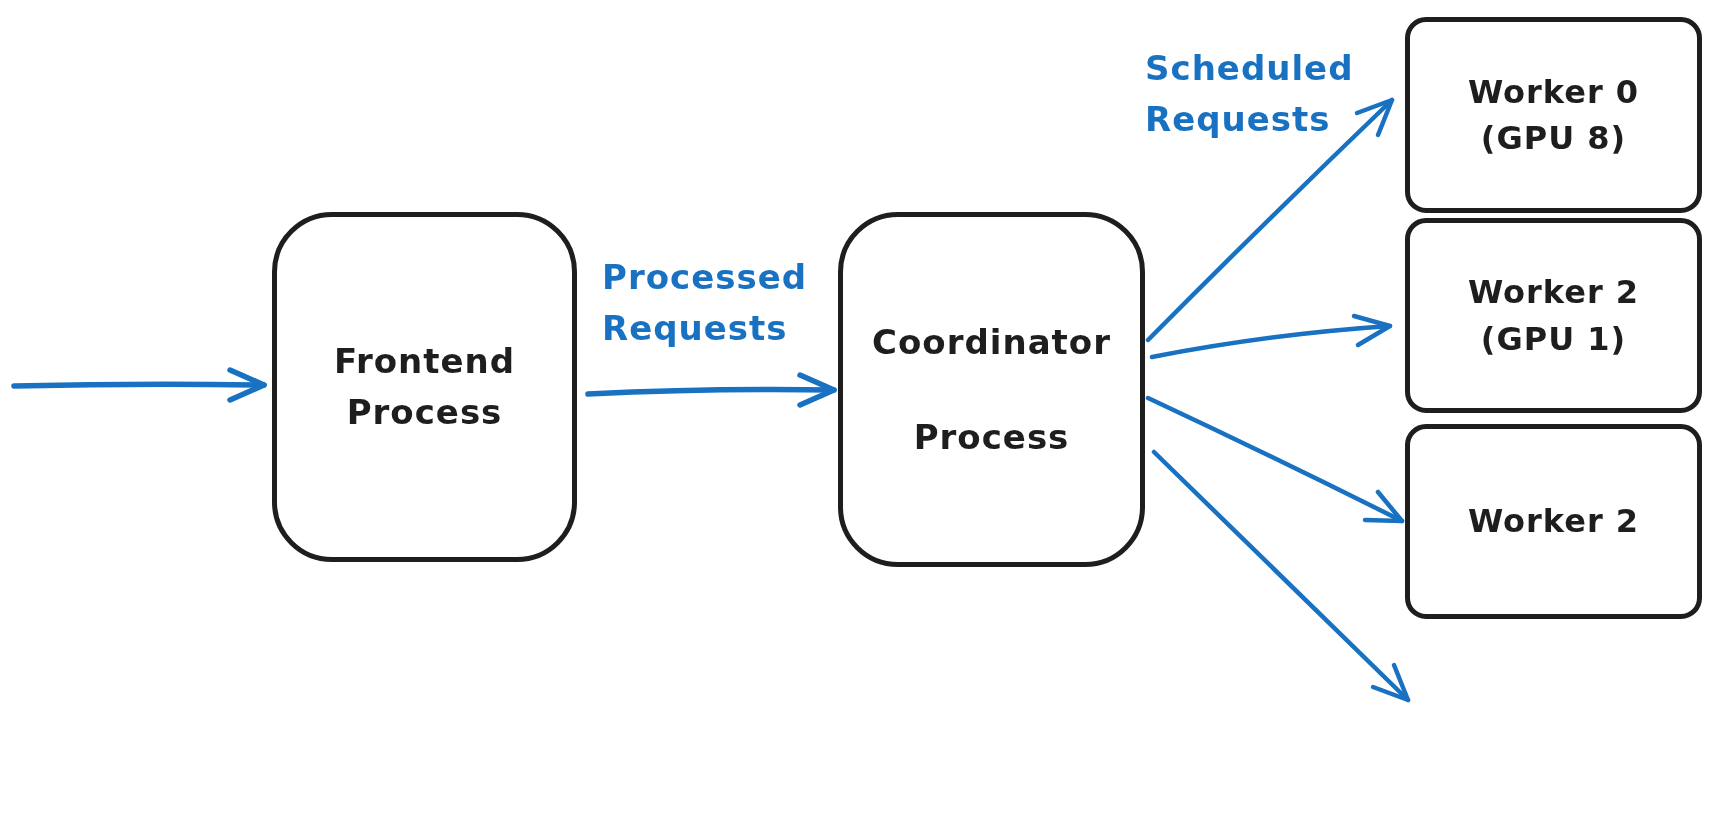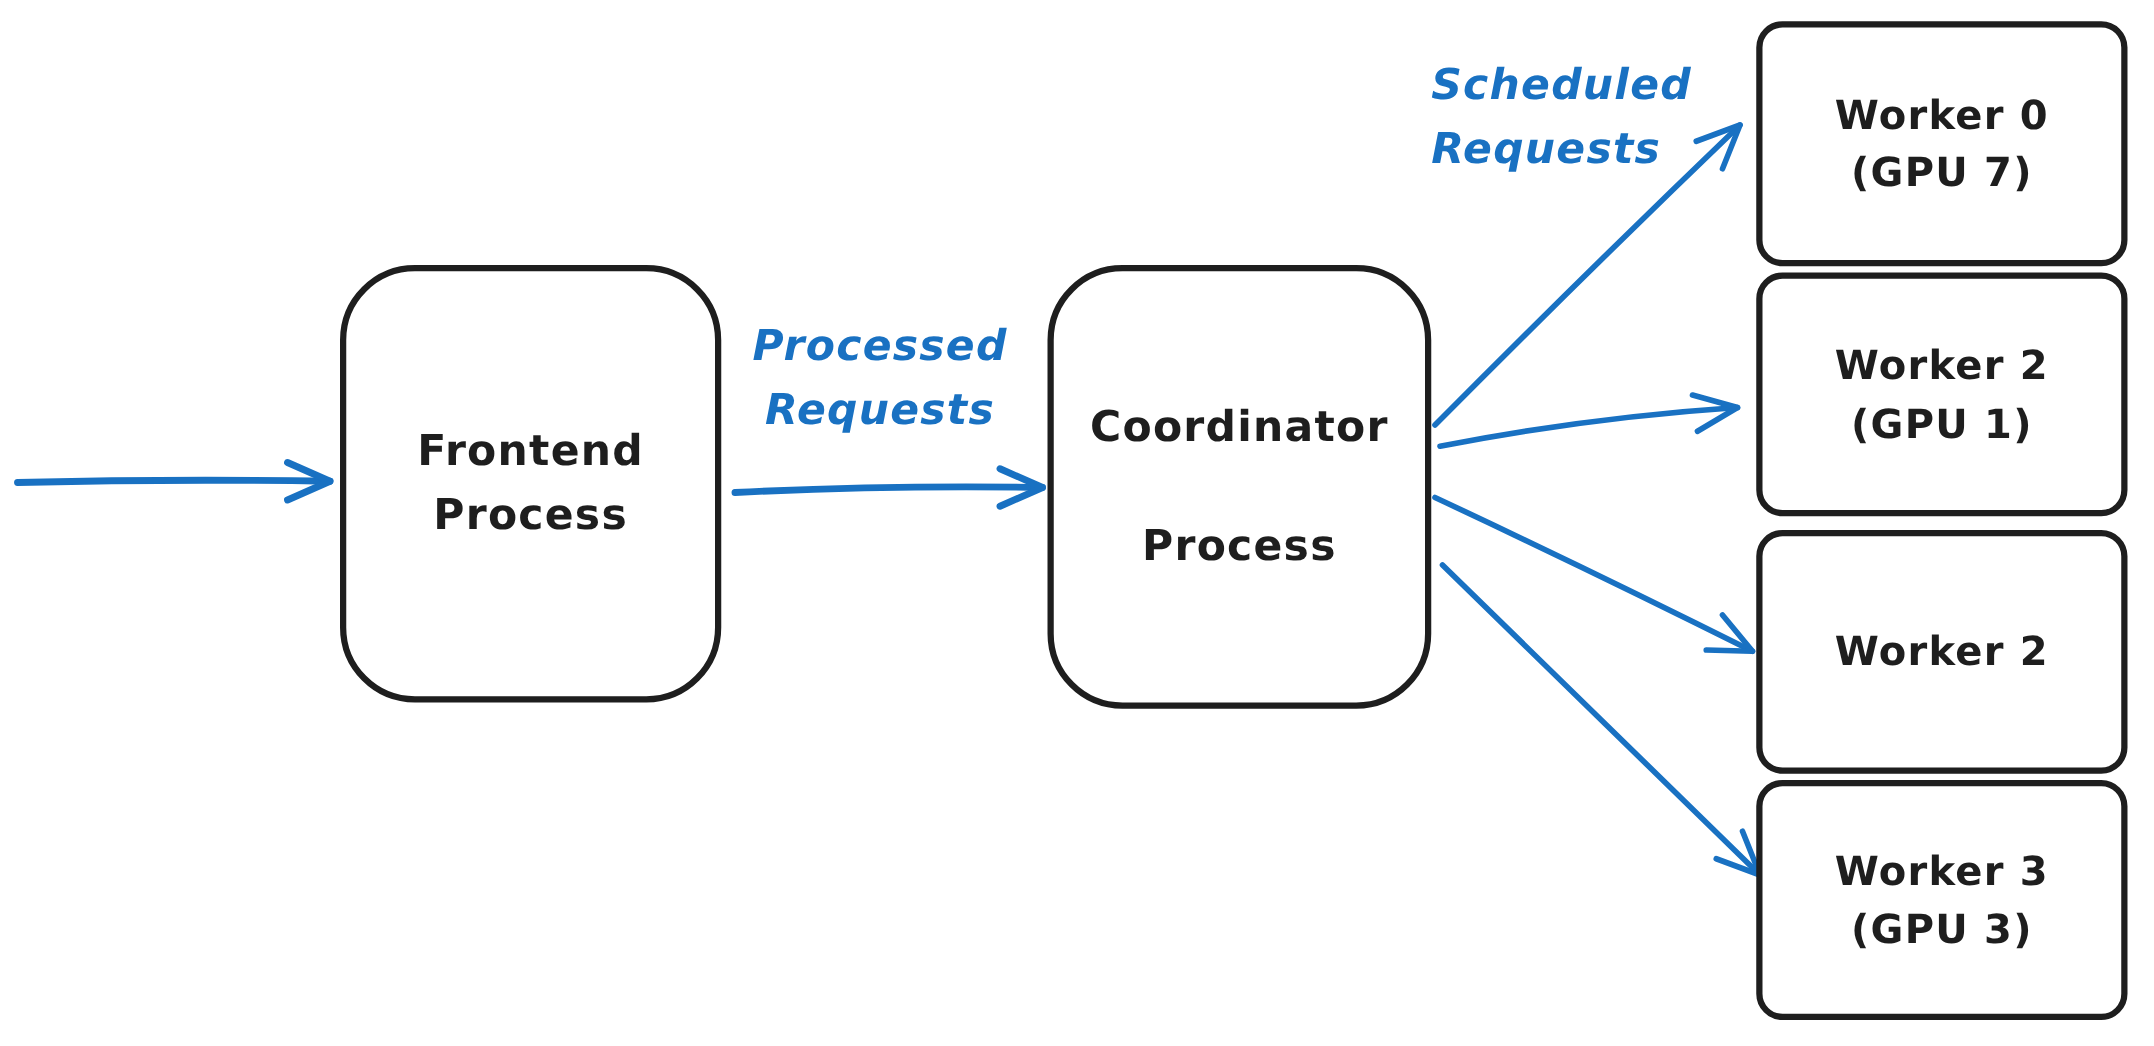--- a/index.html
+++ b/index.html
@@ -46,21 +46,21 @@
   .worker{border-radius:21px;}
   .flow-label{
     position:absolute;
     color:var(--accent);
     font-weight:700;
     font-size:34px;
     line-height:1.5;
     letter-spacing:1px;
     white-space:nowrap;
   }
-  .flow-label .line{display:block;font-style:italic;}
+  .flow-label .line{display:block;}
 </style>
 </head>
 <body>
 
 <div class="canvas">
 
   <svg class="edges" viewBox="0 0 1723 837" xmlns="http://www.w3.org/2000/svg">
 
     <path class="edge" d="M14,386 Q140,383 264,385"></path>
     <path class="edge" d="M230,370 L264,385 L230,400"></path>
@@ -75,21 +75,21 @@
     <path class="edge thin" d="M1358,345 L1390,326 L1354,316"></path>
 
     <path class="edge thin" d="M1148,398 Q1272,456 1402,521"></path>
     <path class="edge thin" d="M1365,520 L1402,521 L1378,492"></path>
 
     <path class="edge thin" d="M1154,452 Q1277,572 1408,700"></path>
     <path class="edge thin" d="M1373,687 L1408,700 L1394,665"></path>
   </svg>
 
 
-  <div class="flow-label" style="left:602px;top:252px;text-align:center;">
+  <div class="flow-label" style="left:602px;top:252px;">
     <span class="line">Processed</span>
     <span class="line">Requests</span>
   </div>
 
   <div class="flow-label" style="left:1145px;top:43px;">
     <span class="line">Scheduled</span>
     <span class="line">Requests</span>
   </div>
 
   <div class="node big" style="left:272px;top:212px;width:305px;height:350px;">
@@ -97,30 +97,26 @@
     <span class="line">Process</span>
   </div>
 
   <div class="node big" style="left:838px;top:212px;width:307px;height:355px;gap:44px;">
     <span class="line">Coordinator</span>
     <span class="line">Process</span>
   </div>
 
   <div class="node worker" style="left:1405px;top:17px;width:297px;height:196px;">
     <span class="line">Worker 0</span>
-    <span class="line">(GPU 7)</span>
+    <span class="line">(GPU 8)</span>
   </div>
 
   <div class="node worker" style="left:1405px;top:218px;width:297px;height:195px;">
     <span class="line">Worker 2</span>
     <span class="line">(GPU 1)</span>
   </div>
 
   <div class="node worker" style="left:1405px;top:424px;width:297px;height:195px;">
     <span class="line">Worker 2</span>
   </div>
 
-  <div class="node worker" style="left:1405px;top:624px;width:297px;height:192px;">
-    <span class="line">Worker 3</span>
-    <span class="line">(GPU 3)</span>
-  </div>
 
 </div>
 
 </body></html>

